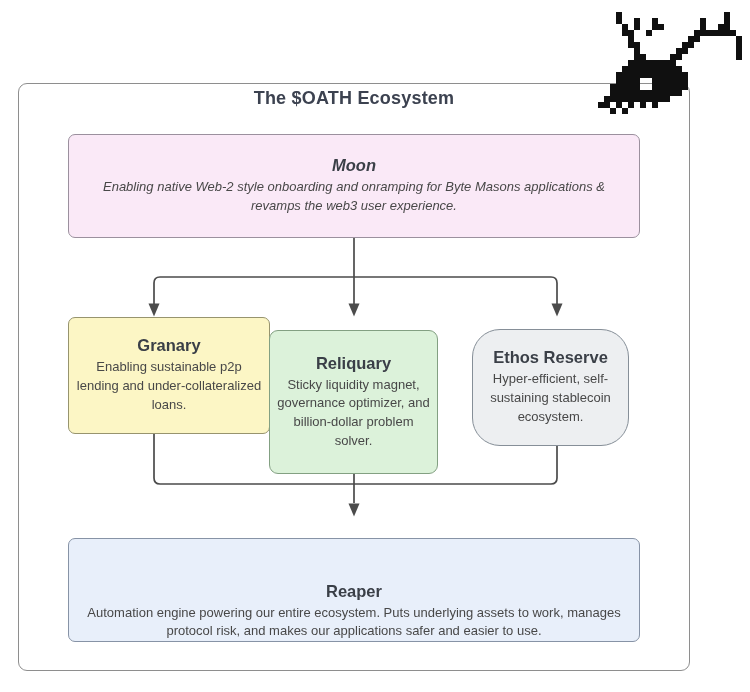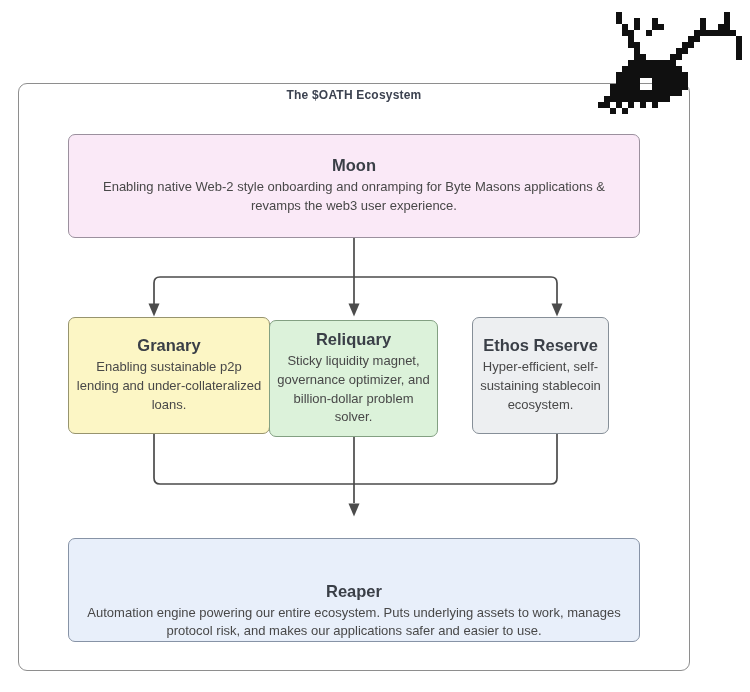--- a/index.html
+++ b/index.html
@@ -1,30 +1,30 @@
 <!DOCTYPE html>
 <html><head>
 <meta charset="utf-8">
 <style>
   html,body{margin:0;padding:0;background:#ffffff;}
   .stage{position:relative;width:750px;height:692px;background:#ffffff;
          font-family:"Liberation Sans",sans-serif;overflow:hidden;}
   .outer{position:absolute;left:18px;top:83px;width:672px;height:588px;
          border:1.6px solid #8e8e8e;border-radius:9px;box-sizing:border-box;background:#fff;}
   .title{position:absolute;left:18px;top:88px;width:672px;text-align:center;
-         font-size:12px;font-weight:bold;color:#3c4250;letter-spacing:.2px;}
+         font-size:18px;font-weight:bold;color:#3c4250;letter-spacing:.2px;}
   .node{position:absolute;box-sizing:border-box;border:1.5px solid #8a8a8a;border-radius:7px;
         display:flex;flex-direction:column;justify-content:center;text-align:center;}
   .node h2{margin:0 0 3px 0;font-size:16.5px;font-weight:bold;color:#3a3f47;}
   .node p{margin:0;font-size:13px;line-height:1.44;color:#484848;}
   #node-moon{left:68px;top:134px;width:572px;height:104px;}
   #node-moon p{padding:0 24px;}
   #node-granary{left:68px;top:317px;width:202px;height:117px;}
-  #node-reliquary{left:269px;top:320px;width:169px;height:117px;}
-  #node-ethos{left:472px;top:317px;width:137px;height:117px;}
+  #node-reliquary{left:269px;top:330px;width:169px;height:144px;border-radius:9px;}
+  #node-ethos{left:472px;top:329px;width:157px;height:117px;border-radius:28px;}
   #node-granary p,#node-reliquary p,#node-ethos p{padding:0 5px;}
   #node-reaper{left:68px;top:538px;width:572px;height:104px;justify-content:flex-end;}
   #node-reaper p{padding:0 2px;}
   svg.connectors{position:absolute;left:0;top:0;width:750px;height:692px;pointer-events:none;}
   svg.connectors path{fill:none;stroke-width:1.7px;}
   .logo{position:absolute;left:598px;top:6px;width:150px;height:108px;}
 </style>
 </head>
 <body>
 
@@ -44,21 +44,21 @@
       <polygon points="551.5,303.5 562.5,303.5 557,316.5" style="fill: rgb(75, 75, 75);"></polygon>
     </g>
     <g>
       <path d="M154 434 V478 Q154 484 160 484 H354" style="stroke: rgb(75, 75, 75);"></path>
       <path d="M557 434 V478 Q557 484 551 484 H354" style="stroke: rgb(75, 75, 75);"></path>
       <path d="M354 434 V503" style="stroke: rgb(75, 75, 75);"></path>
       <polygon points="348.5,503.5 359.5,503.5 354,516.5" style="fill: rgb(75, 75, 75);"></polygon>
     </g>
   </svg>
 
-  <div class="node" id="node-moon" style="background-color: rgb(250, 233, 247); border-color: rgb(155, 144, 158);">
+  <div class="node" id="node-moon" style="background-color: rgb(250, 233, 247); border-color: rgb(155, 144, 158); font-style: italic;">
     <h2>Moon</h2>
     <p>Enabling native Web-2 style onboarding and onramping for Byte Masons applications &amp; revamps the web3 user experience.</p>
   </div>
 
   <div class="node" id="node-granary" style="background-color: rgb(252, 246, 197); border-color: rgb(151, 148, 110);">
     <h2>Granary</h2>
     <p>Enabling sustainable p2p lending and under-collateralized loans.</p>
   </div>
 
   <div class="node" id="node-reliquary" style="background-color: rgb(220, 242, 218); border-color: rgb(131, 160, 130);">

